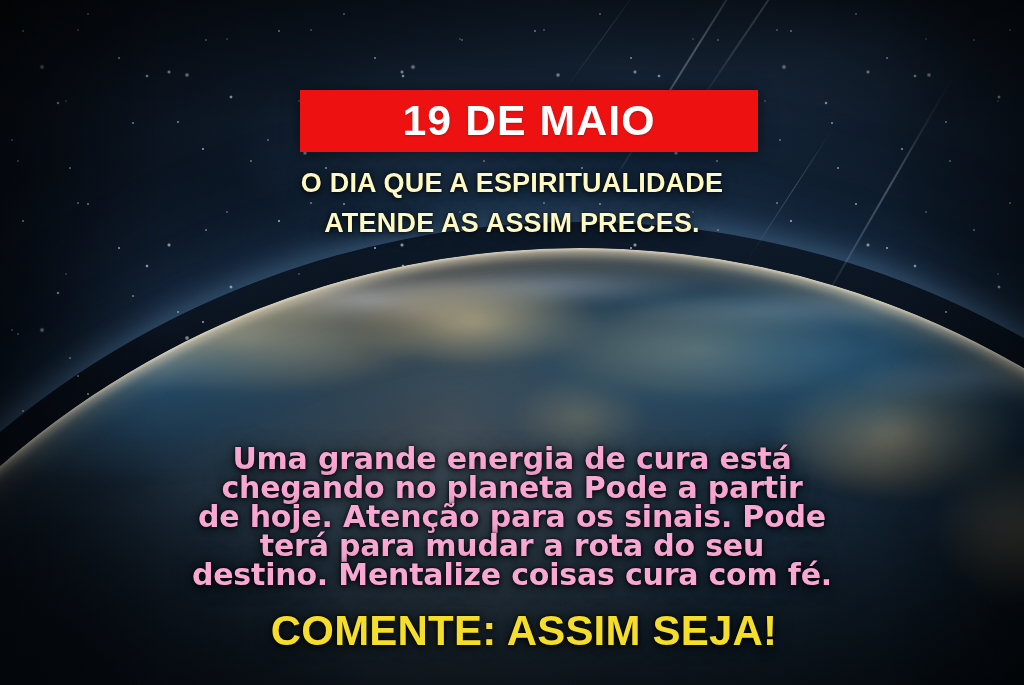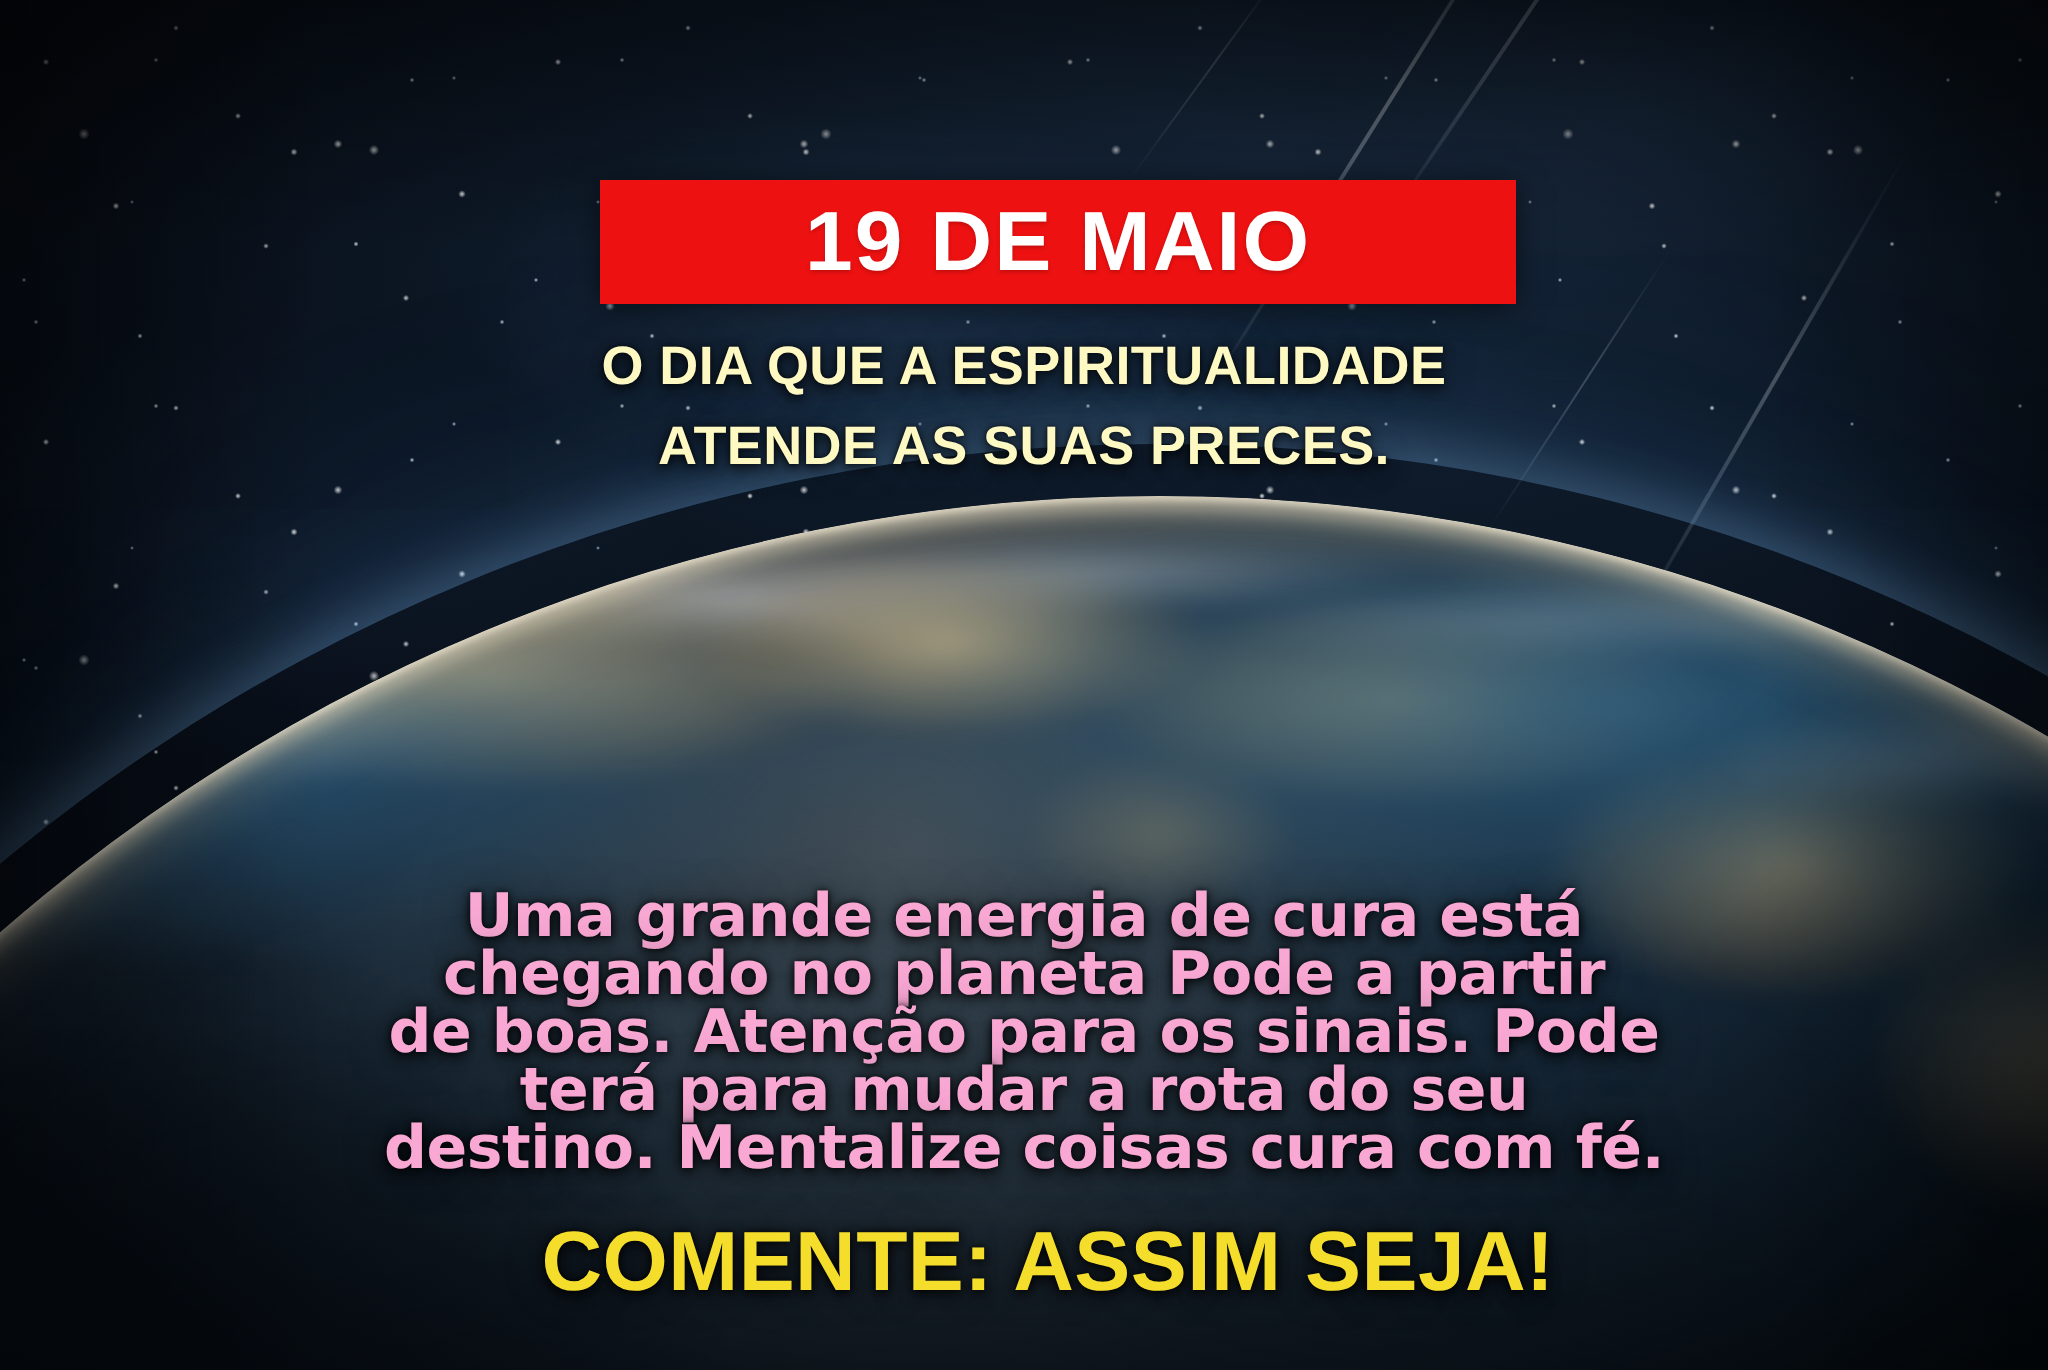--- a/index.html
+++ b/index.html
@@ -324,27 +324,27 @@
   <div class="vignette-bl"></div>
 
   <div class="content">
 
     <div class="date-banner">
       <span class="date-banner-text">19 DE MAIO</span>
     </div>
 
     <div class="headline">
       <span class="headline-line">O DIA QUE A ESPIRITUALIDADE</span>
-      <span class="headline-line">ATENDE AS SUAS PRECES.</span>
+      <span class="headline-line">ATENDE AS ASSIM PRECES.</span>
     </div>
 
     <div class="body-copy">
       <span class="body-line">Uma grande energia de cura está</span>
       <span class="body-line">chegando no planeta Pode a partir</span>
-      <span class="body-line">de boas. Atenção para os sinais. Pode</span>
+      <span class="body-line">de hoje. Atenção para os sinais. Pode</span>
       <span class="body-line">terá para mudar a rota do seu</span>
       <span class="body-line">destino. Mentalize coisas cura com fé.</span>
     </div>
 
     <div class="cta">COMENTE: ASSIM SEJA!</div>
 
   </div>
 </div>
 
 </body></html>

